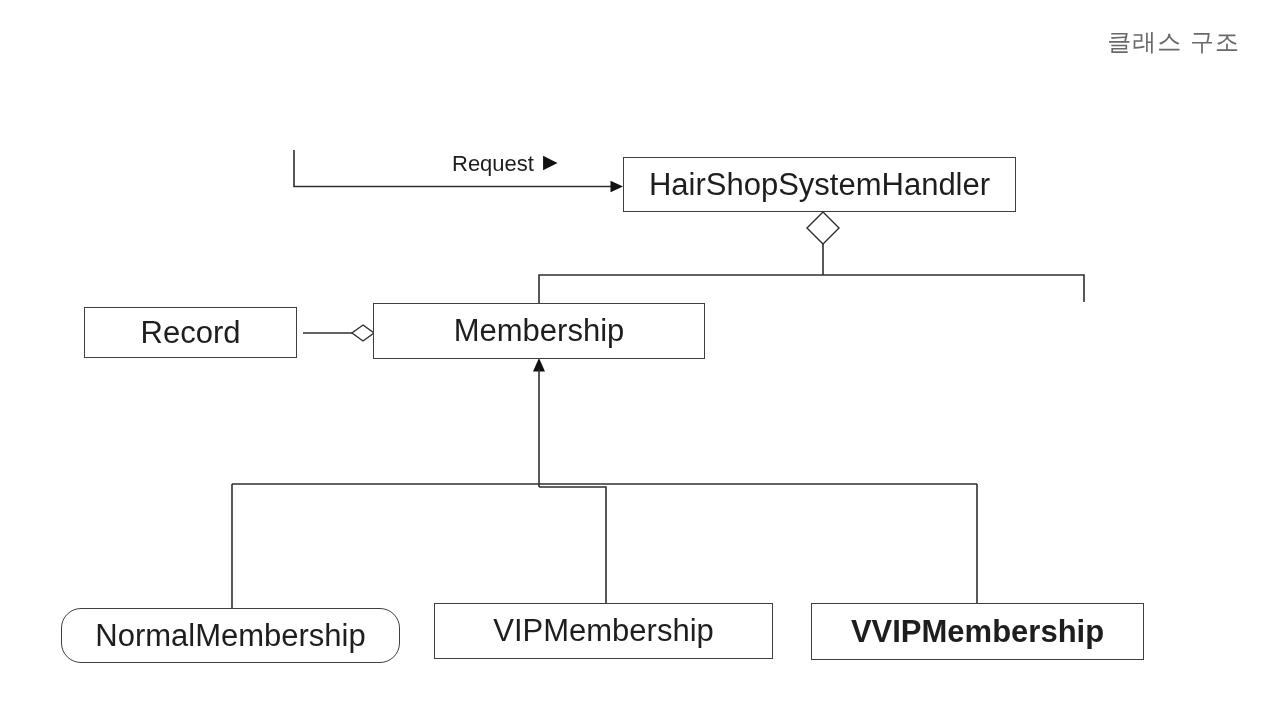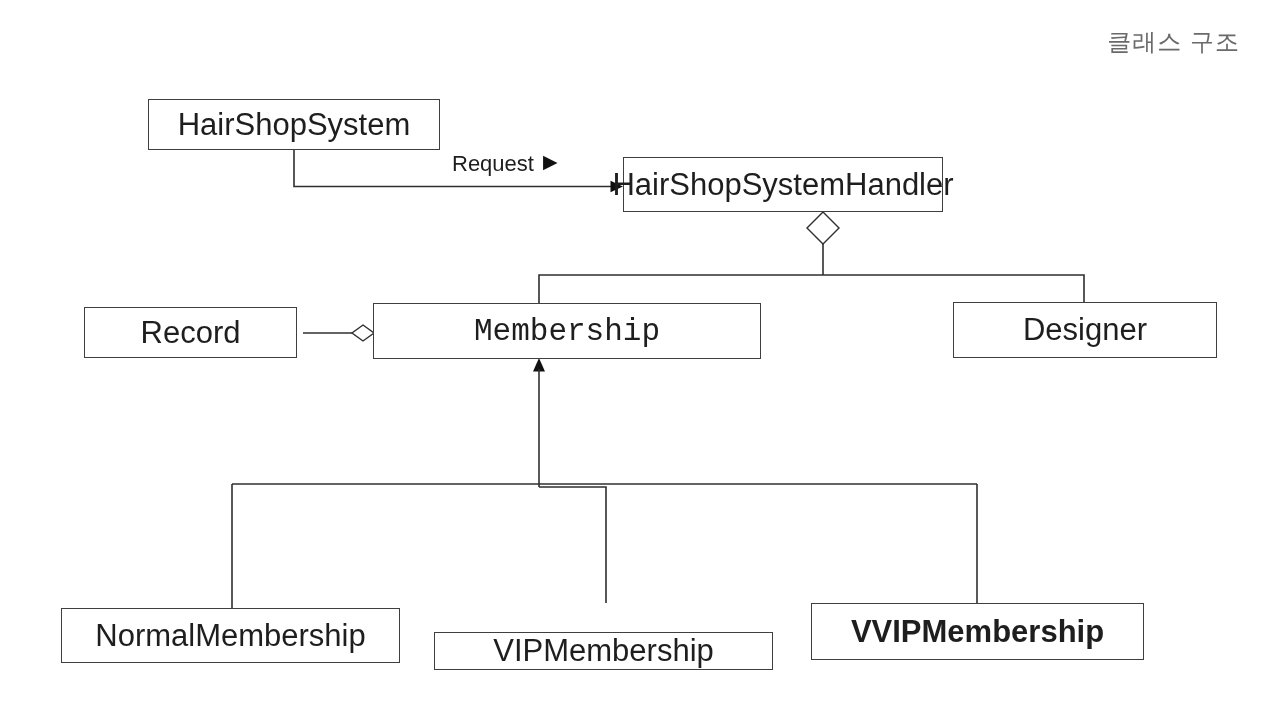--- a/index.html
+++ b/index.html
@@ -87,33 +87,31 @@
     <polygon class="diamond" points="363,325 374,333 363,341 352,333"></polygon>
 
     <polygon class="fillhead" points="539,358 533,371.5 545,371.5"></polygon>
     <line class="ln" x1="539" y1="369" x2="539" y2="487"></line>
     <line class="ln" x1="232" y1="484" x2="977" y2="484"></line>
     <line class="ln" x1="232" y1="484" x2="232" y2="608"></line>
     <polyline class="ln" points="539,487 606,487 606,603"></polyline>
     <line class="ln" x1="977" y1="484" x2="977" y2="603"></line>
   </svg>
 
-  <div class="class-box" style="left:148px; top:99px;  width:292px; height:51px;">HairShopSystem</div>
 
-  <div class="class-box" style="left:623px; top:157px; width:320px; height:55px;">HairShopSystemHandler</div>
+  <div class="class-box" style="left:623px; top:157px; width:393px; height:55px;">HairShopSystemHandler</div>
 
   <div class="class-box" style="left:84px;  top:307px; width:213px; height:51px;">Record</div>
 
-  <div class="class-box" style="left:373px; top:303px; width:388px; height:56px;font-family:Liberation Mono, monospace;">Membership</div>
+  <div class="class-box" style="left:373px; top:303px; width:332px; height:56px;">Membership</div>
 
-  <div class="class-box" style="left:953px; top:302px; width:264px; height:56px;">Designer</div>
 
-  <div class="class-box" style="left:61px;  top:608px; width:339px; height:55px;">NormalMembership</div>
+  <div class="class-box" style="left:61px;  top:608px; width:339px; height:55px;border-radius:20px;">NormalMembership</div>
 
-  <div class="class-box" style="left:434px; top:632px; width:339px; height:38px;">VIPMembership</div>
+  <div class="class-box" style="left:434px; top:603px; width:339px; height:56px;">VIPMembership</div>
 
   <div class="class-box" style="left:811px; top:603px; width:333px; height:57px;font-weight:bold;">VVIPMembership</div>
 
   <div class="edge-label">
     <span>Request</span>
     <span class="tri">▶</span>
   </div>
 
 </div>
 

